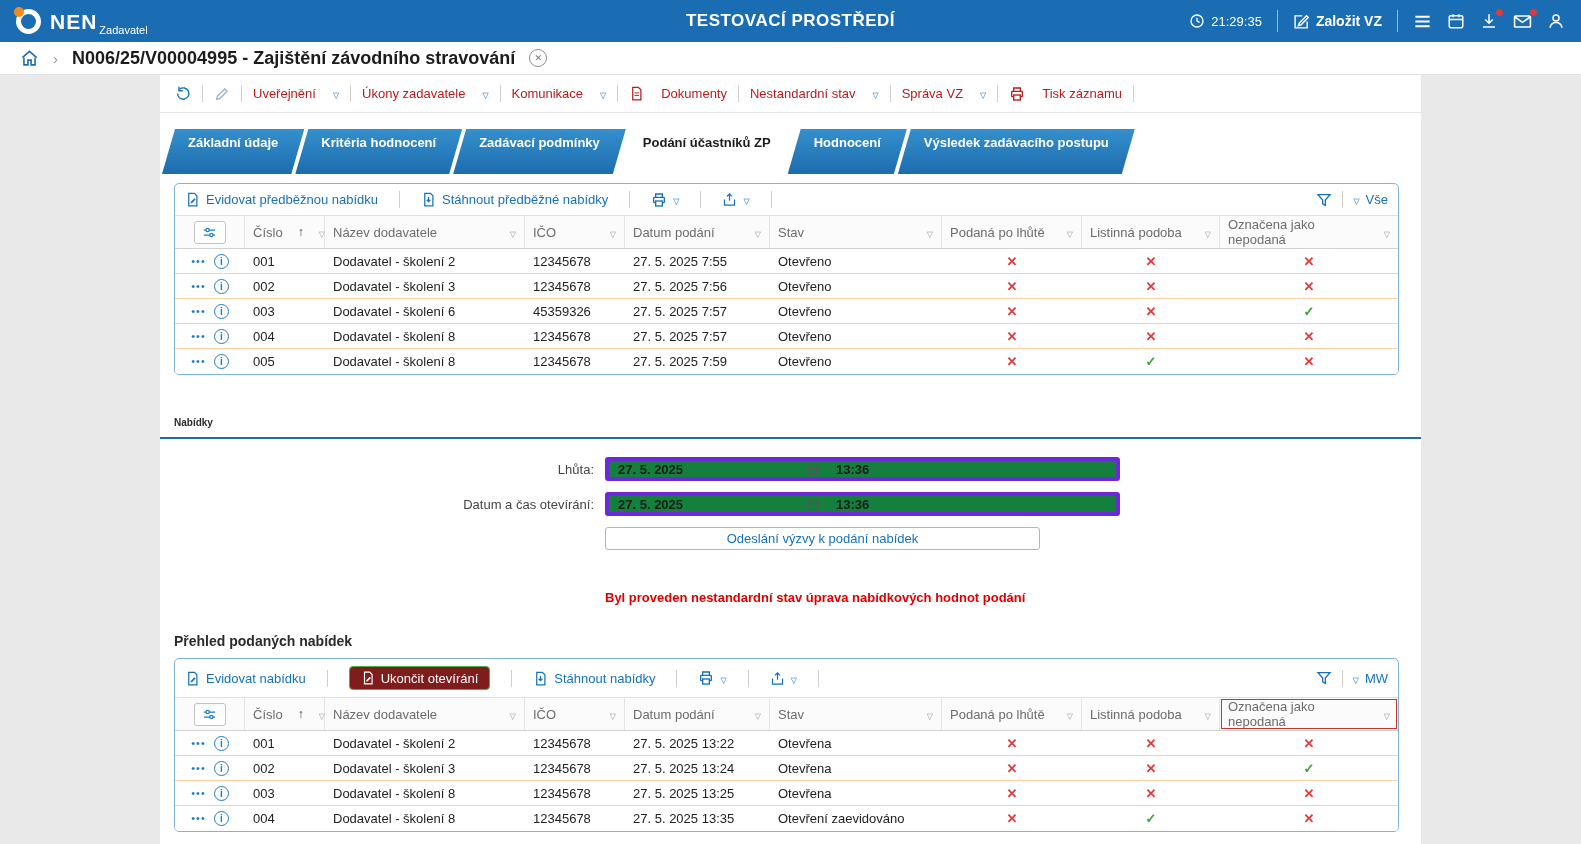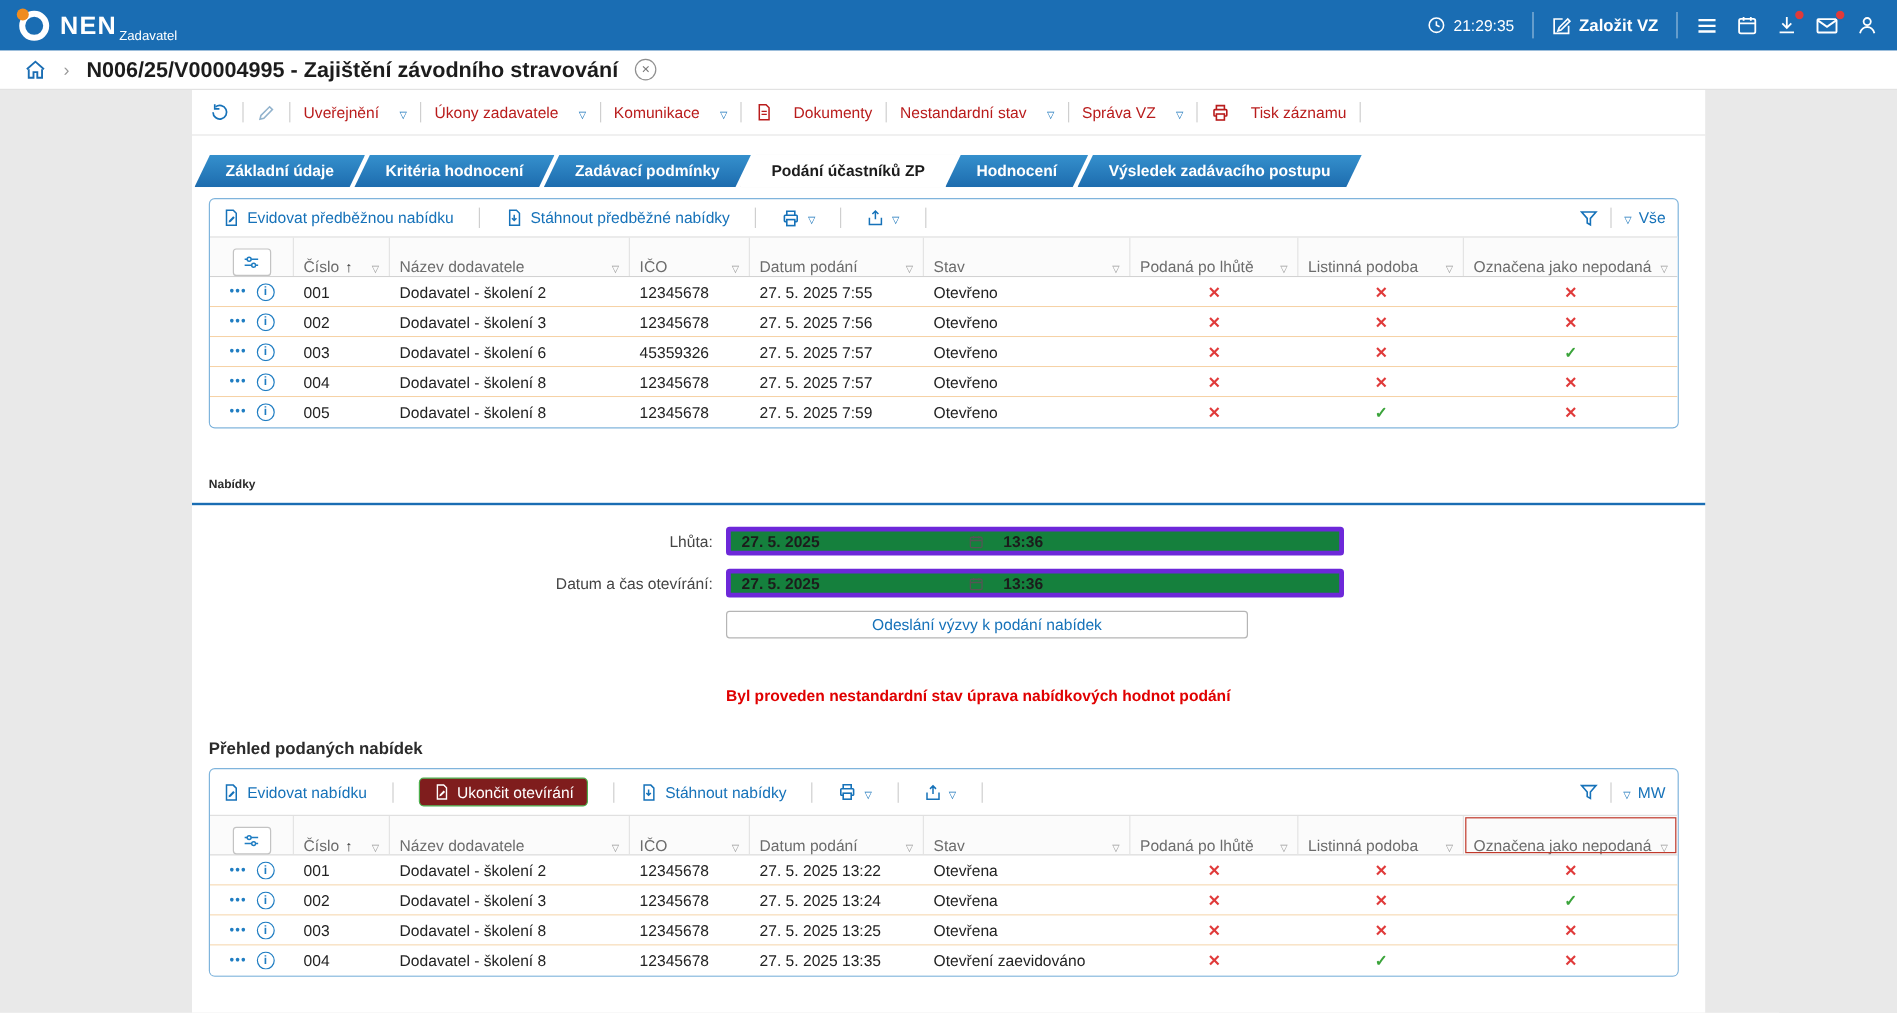--- a/index.html
+++ b/index.html
@@ -35,36 +35,36 @@
   
   .rec-toolbar{display:flex;align-items:center;gap:11px;padding:10px 14px;border-bottom:1px solid #e6e6e6;color:#1672b9}
   .vsep{width:1px;height:17px;background:#cfcfcf}
   .tb-icon{cursor:pointer;color:#1672b9;display:flex;align-items:center}
   .tb-icon.pencil{color:#92b3cd}
   .tb-link{display:flex;align-items:center;gap:17px;color:#b91c1c;cursor:pointer;white-space:nowrap}
   .lk-caret::before{content:"▽";font-size:8px;color:#1672b9}
 
   
   .tab-strip{display:flex;align-items:flex-end;padding:16px 0 0 2px}
-  .tab{height:27px;line-height:27px;padding:0 26px;margin-right:-9px;color:#fff;font-weight:bold;font-size:13px;white-space:nowrap;cursor:pointer;
+  .tab{height:45px;line-height:27px;padding:0 26px;margin-right:-9px;color:#fff;font-weight:bold;font-size:13px;white-space:nowrap;cursor:pointer;
        background:linear-gradient(#3590cd,#1d6cae);
        clip-path:polygon(13px 0,100% 0,calc(100% - 13px) 100%,0 100%)}
   .tab.active{background:#fff;color:#1c1c1c;z-index:3;position:relative;filter:drop-shadow(0 0 1px #9f9f9f)}
 
   
   .panel{border:1px solid #7fb4dc;border-radius:5px;margin:9px 22px 0 14px;overflow:hidden;background:#fff}
   .panel-toolbar{display:flex;align-items:center;gap:21px;padding:7px 10px;color:#1672b9}
   .pt-link{display:flex;align-items:center;gap:6px;color:#1672b9;cursor:pointer;white-space:nowrap}
   .pt-right{margin-left:auto;display:flex;align-items:center;gap:10px}
   .btn-green{display:flex;align-items:center;gap:6px;background:#7f1d1d;border:1px solid #4cae4c;color:#fff;border-radius:4px;padding:3px 11px;height:24px;cursor:pointer;font-size:13px}
 
   
   .tbl-head,.tbl-row{display:grid;grid-template-columns:70px 80px 200px 100px 145px 172px 140px 138px 1fr;align-items:center}
   .tbl-head{height:34px;background:#fbfbfb;border-top:1px solid #e0e0e0;border-bottom:1px solid #d2d2d2;color:#6c6c6c}
-  .th{display:flex;align-items:flex-end;gap:5px;height:100%;padding:0 8px;border-right:1px solid #e4e4e4;position:relative}
+  .th{display:flex;align-items:center;gap:15px;height:100%;padding:0 8px;border-right:1px solid #e4e4e4;position:relative}
   .th:last-child{border-right:none}
   .th-flagged{outline:1px solid #c0392b;outline-offset:-2px}
   .flt-caret{margin-left:auto}
   .flt-caret::before{content:"▽";font-size:8px;color:#9a9a9a}
   .sort-arrow{color:#333;font-weight:bold;font-size:12px}
   .cols-btn{width:32px;height:23px;background:#fff;border:1px solid #c3c3c3;border-radius:3px;color:#1f7dc2;display:flex;align-items:center;justify-content:center;cursor:pointer;margin:0 auto}
   .tbl-row{height:25px;border-bottom:1px solid #f6d2a6;background:#fff;cursor:default}
   .tbl-row:last-child{border-bottom:none}
   .td{padding:0 8px;white-space:nowrap;overflow:hidden;font-size:13px}
   .td-actions{display:flex;align-items:center;justify-content:center;gap:8px}
@@ -165,20 +165,21 @@
     </symbol>
 </svg>
 
 <header class="topbar">
   <div class="brand">
     <span class="logo-circle"></span>
     <span>
       <span class="brand-name">NEN</span><span class="brand-sub">Zadavatel</span>
     </span>
   </div>
+  <div class="env-title">TESTOVACÍ PROSTŘEDÍ</div>
   <div class="topbar-right">
     <span class="tb-item">
       <svg class="ic" width="16" height="16">
           <use href="#i-clock"></use>
         </svg>
       <span class="tb-time">21:29:35</span>
     </span>
     <span class="vdiv"></span>
     <span class="tb-item">
       <svg class="ic" width="17" height="17">

